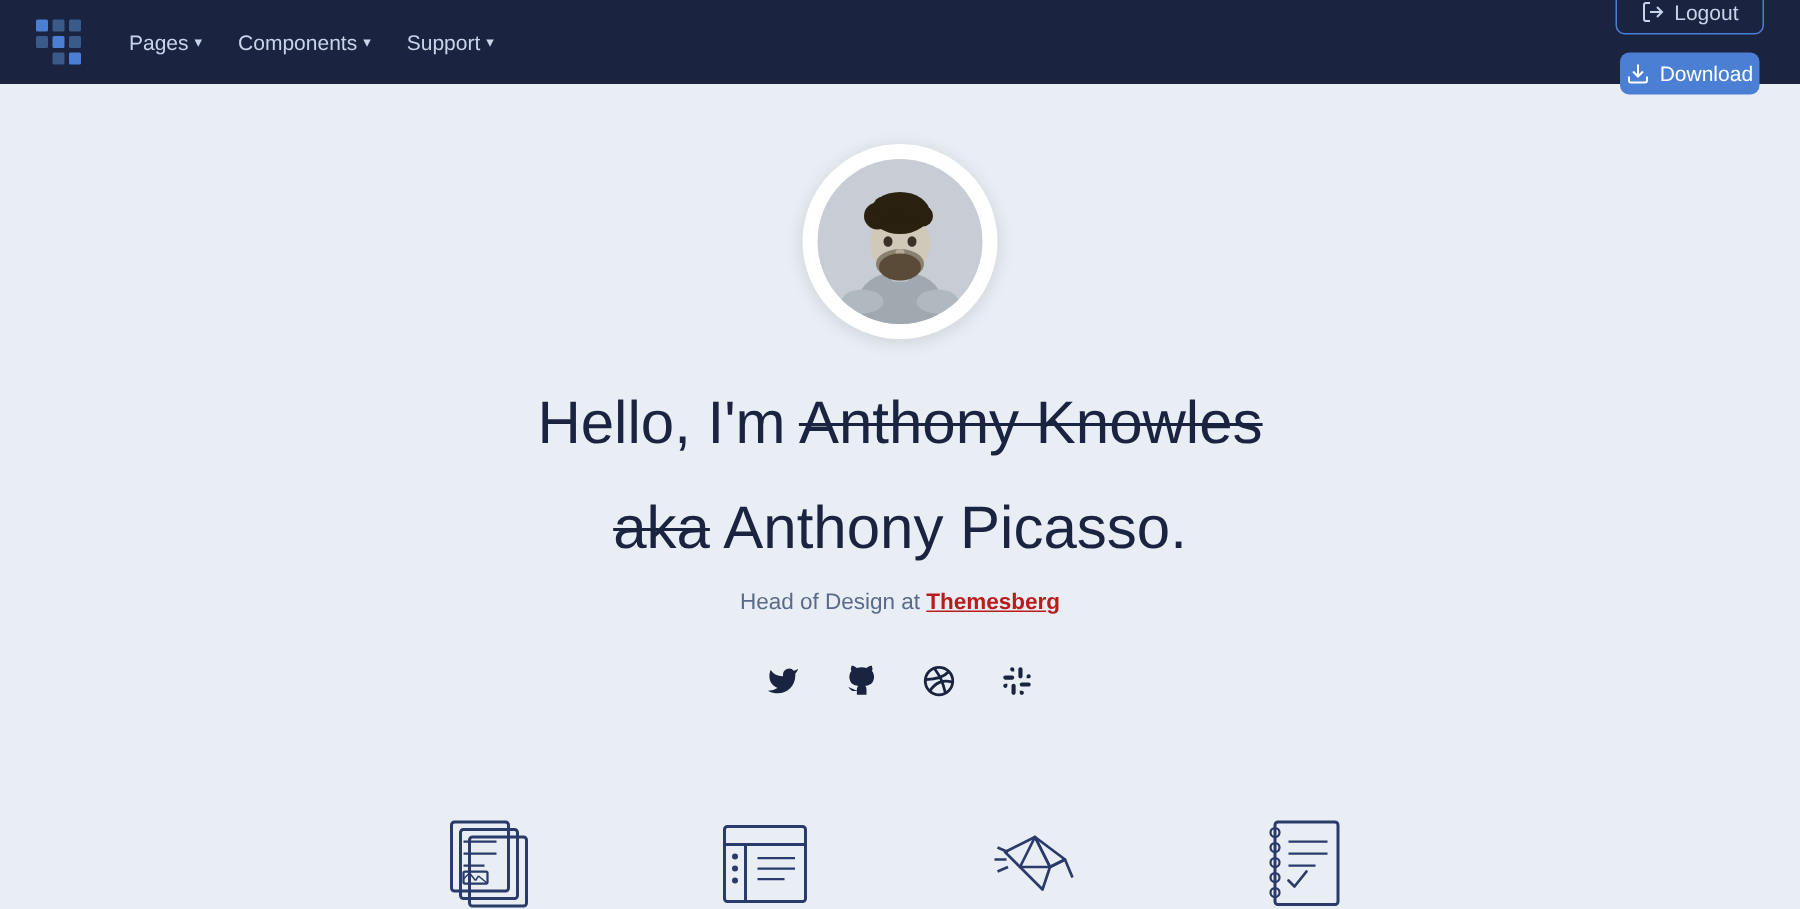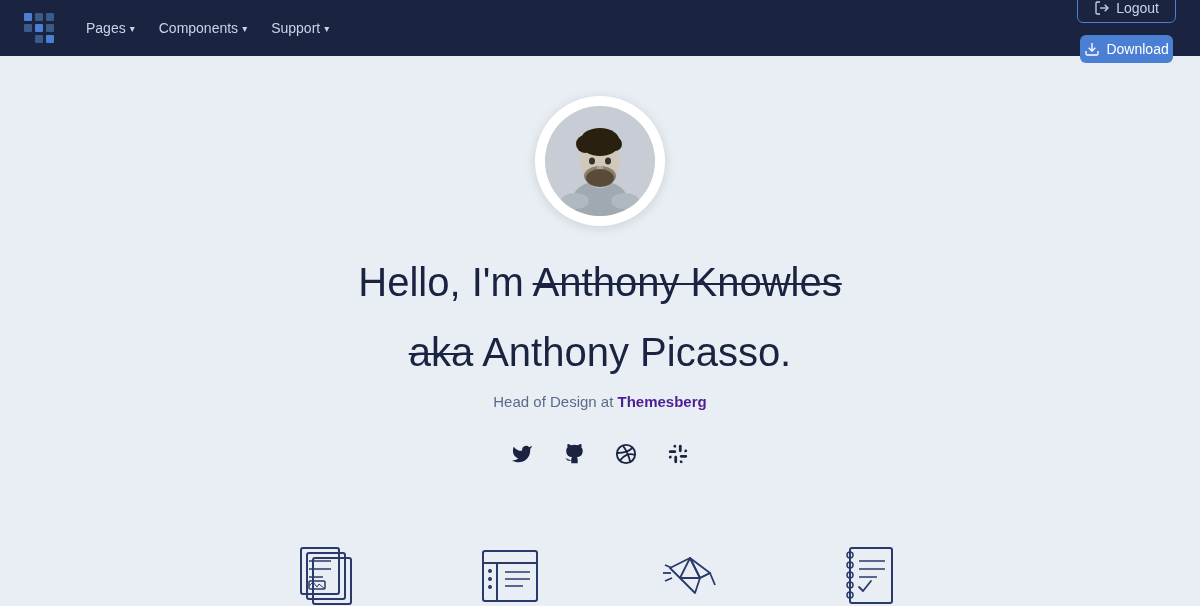--- a/index.html
+++ b/index.html
@@ -149,22 +149,23 @@
     }
 
     .subtitle {
       font-size: 15px;
       color: #5a6a8a;
       text-align: center;
       margin-bottom: 28px;
     }
 
     .subtitle strong {
-      color: #4c1d95;
+      color: #b91c1c;
       font-weight: 600;
+      text-decoration: underline;
     }
 
     
     .social-icons {
       display: flex;
       gap: 20px;
       align-items: center;
       margin-bottom: 60px;
     }
 

